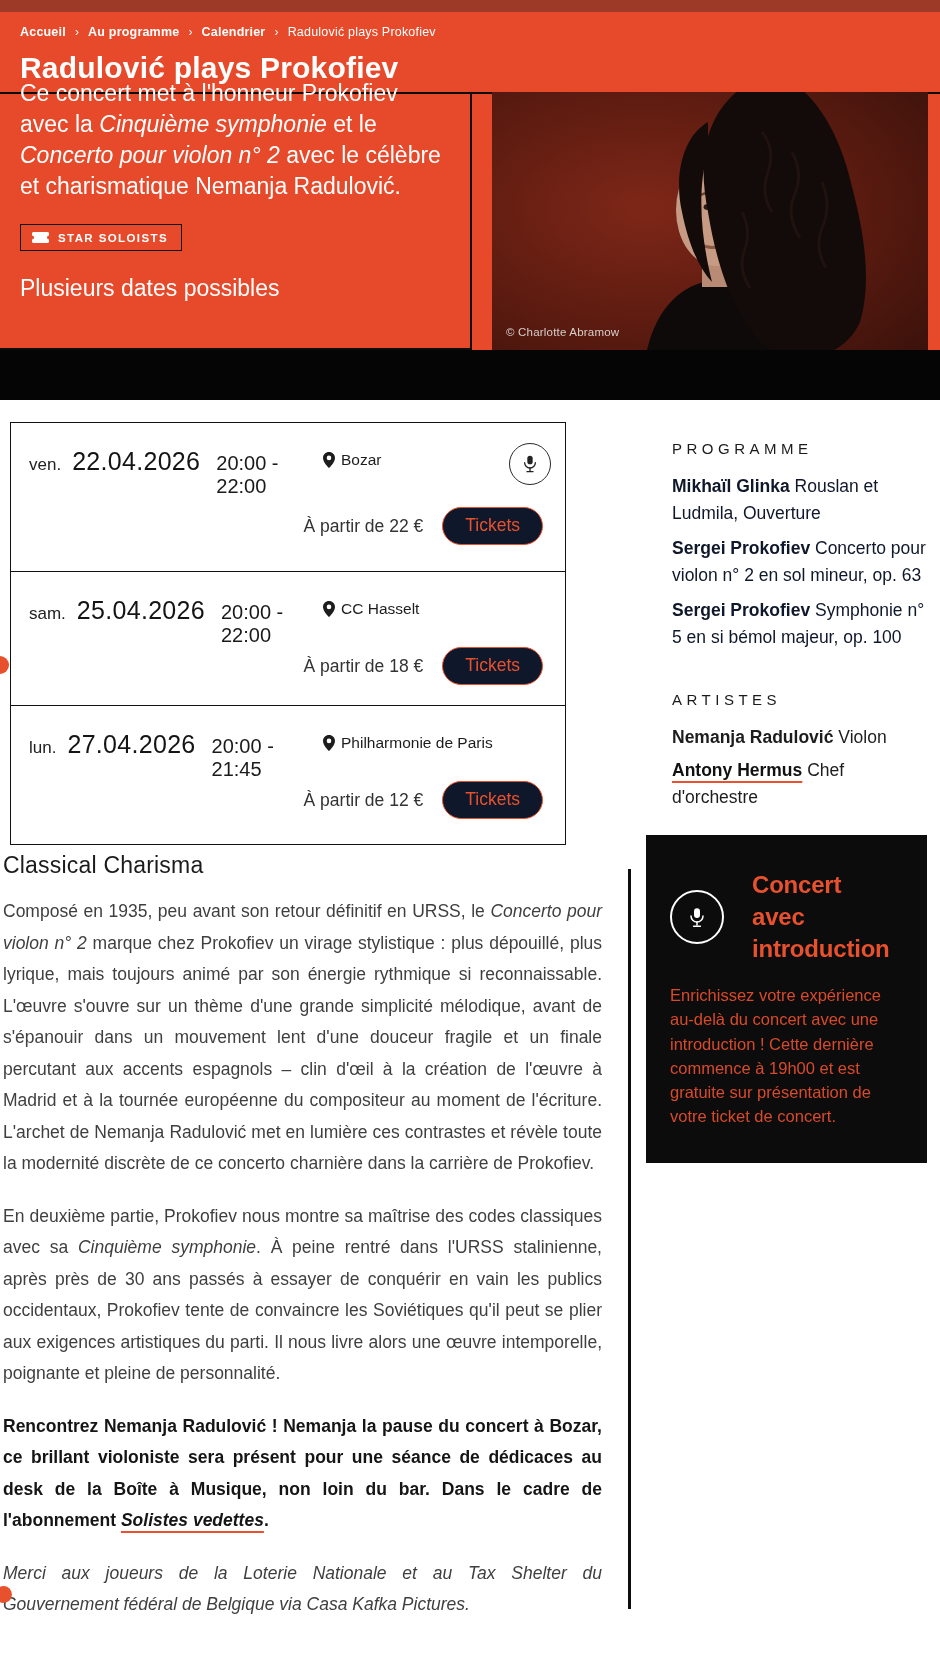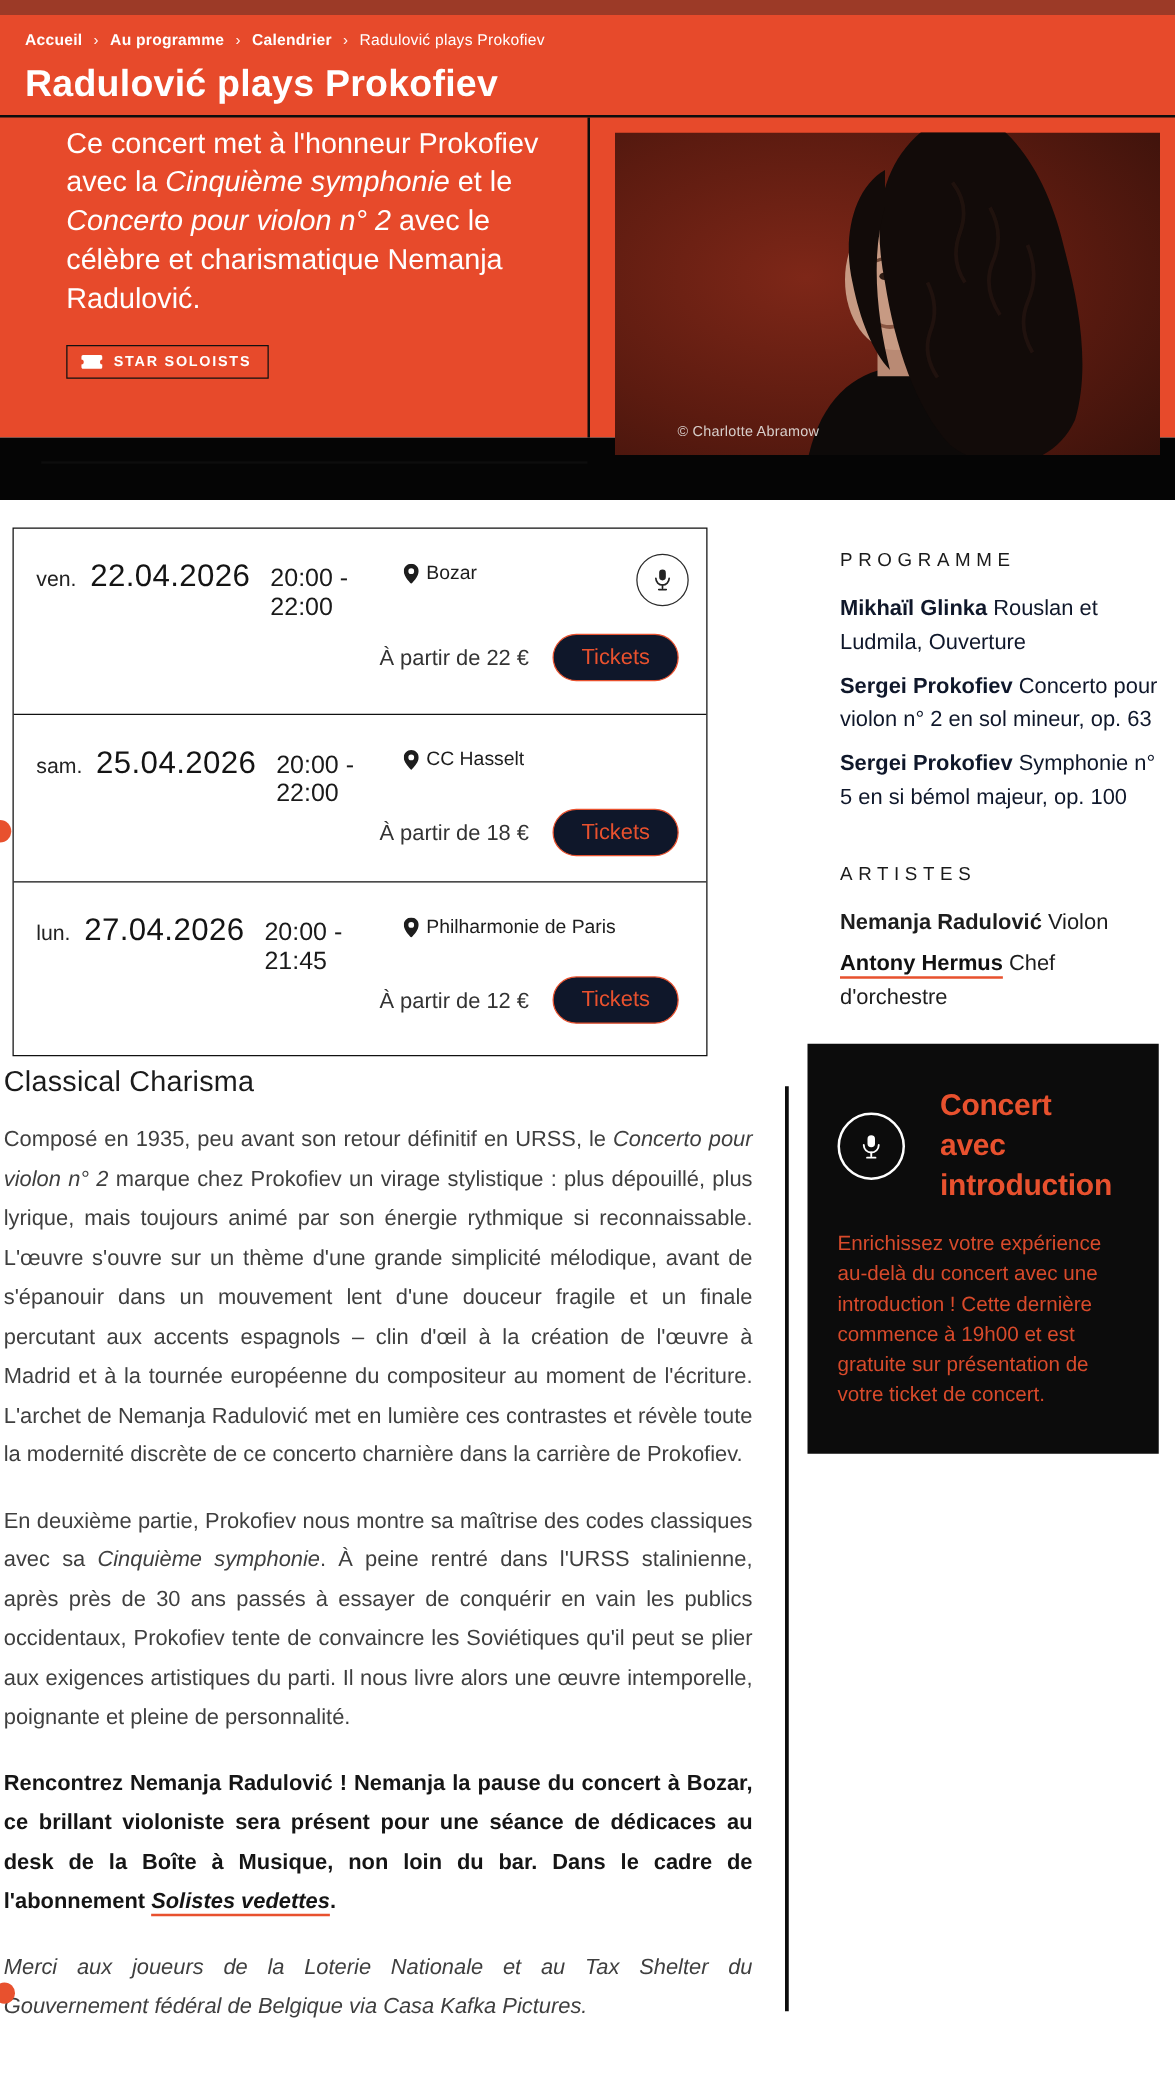--- a/index.html
+++ b/index.html
@@ -11,33 +11,33 @@
   
   .top-strip{height:12px;background:#9C3A27;}
   .hero{background:#E74A2B;color:#fff;}
   .hero-head{padding:13px 20px 12px 20px;height:80px;box-sizing:border-box;}
   .breadcrumb{display:flex;align-items:center;gap:9px;font-size:12.5px;letter-spacing:.2px;}
   .crumb{font-weight:700;color:#fff;text-decoration:none;cursor:pointer;}
   .crumb-sep{font-weight:400;opacity:.95;font-size:12px;}
   .crumb-current{font-weight:400;}
   .page-title{font-size:30px;font-weight:600;letter-spacing:.2px;margin-top:14px;line-height:1;}
   .hero-rule{height:0;border-top:2px solid #0d0d0d;}
-  .hero-cols{display:flex;align-items:center;height:256px;padding-left:33px;}
+  .hero-cols{display:flex;align-items:flex-end;height:256px;}
   .hero-left{width:470px;box-sizing:border-box;height:298px;padding:26px 24px 0 20px;border-bottom:2px solid #0d0d0d;}
   .hero-vrule{width:2px;background:#0d0d0d;align-self:stretch;}
   .hero-right{flex:1;padding:25px 12px 0 20px;box-sizing:border-box;}
   .hero-desc{font-size:23px;line-height:31px;font-weight:400;}
   .hero-desc i{font-style:italic;}
   .hero-tag{display:inline-flex;align-items:center;gap:9px;border:1.5px solid #111;
     padding:6px 13px 6px 11px;margin-top:22px;cursor:pointer;}
   .hero-tag-label{font-size:11.5px;font-weight:600;letter-spacing:1.4px;}
   .hero-dates{font-size:23px;font-weight:500;margin-top:24px;}
   .photo{position:relative;width:436px;height:258px;}
   .photo svg{display:block;width:100%;height:100%;}
-  .photo-credit{position:absolute;left:14px;bottom:12px;font-size:11.5px;color:#D8CFCB;letter-spacing:.2px;margin-left:36px;}
+  .photo-credit{position:absolute;left:14px;bottom:12px;font-size:11.5px;color:#D8CFCB;letter-spacing:.2px;}
   .black-bar{height:50px;background:#050505;}
   
   .main{position:relative;height:1209px;}
   .events-box{position:absolute;left:10px;top:22px;width:556px;height:423px;box-sizing:border-box;
     border:1.5px solid #111;display:flex;flex-direction:column;}
   .ev-row{position:relative;box-sizing:border-box;display:flex;flex-direction:column;
     justify-content:space-between;padding:24px 22px 26px 18px;}
   .ev-row.r1{height:149px;border-bottom:1.5px solid #111;}
   .ev-row.r2{height:134px;border-bottom:1.5px solid #111;}
   .ev-row.r3{height:134px;}
@@ -108,20 +108,21 @@
     <div class="hero-left">
       <div class="hero-desc"><span>Ce concert met à l'honneur Prokofiev avec la </span><i>Cinquième symphonie</i><span> et le </span><i>Concerto pour violon n° 2</i><span> avec le célèbre et charismatique Nemanja Radulović.</span></div>
       <div class="hero-tag">
         <span class="icon">
           <svg width="17" height="13" viewBox="0 0 17 13">
               <path fill="#fff" d="M0 2.5C0 1.7.7 1 1.5 1h14c.8 0 1.5.7 1.5 1.5v2a2 2 0 0 0 0 4v2c0 .8-.7 1.5-1.5 1.5h-14C.7 12 0 11.3 0 10.5v-2a2 2 0 0 0 0-4v-2z"></path>
             </svg>
         </span>
         <span class="hero-tag-label">STAR SOLOISTS</span>
       </div>
+      <div class="hero-dates">Plusieurs dates possibles</div>
     </div>
     <div class="hero-vrule"></div>
     <div class="hero-right">
       <div class="photo">
         <svg viewBox="0 0 436 258" preserveAspectRatio="none">
           <defs>
             <radialGradient id="bgG" cx="35%" cy="45%" r="85%">
               <stop offset="0%" stop-color="#7E2718"></stop>
               <stop offset="55%" stop-color="#5C1B10"></stop>
               <stop offset="100%" stop-color="#3B120B"></stop>

